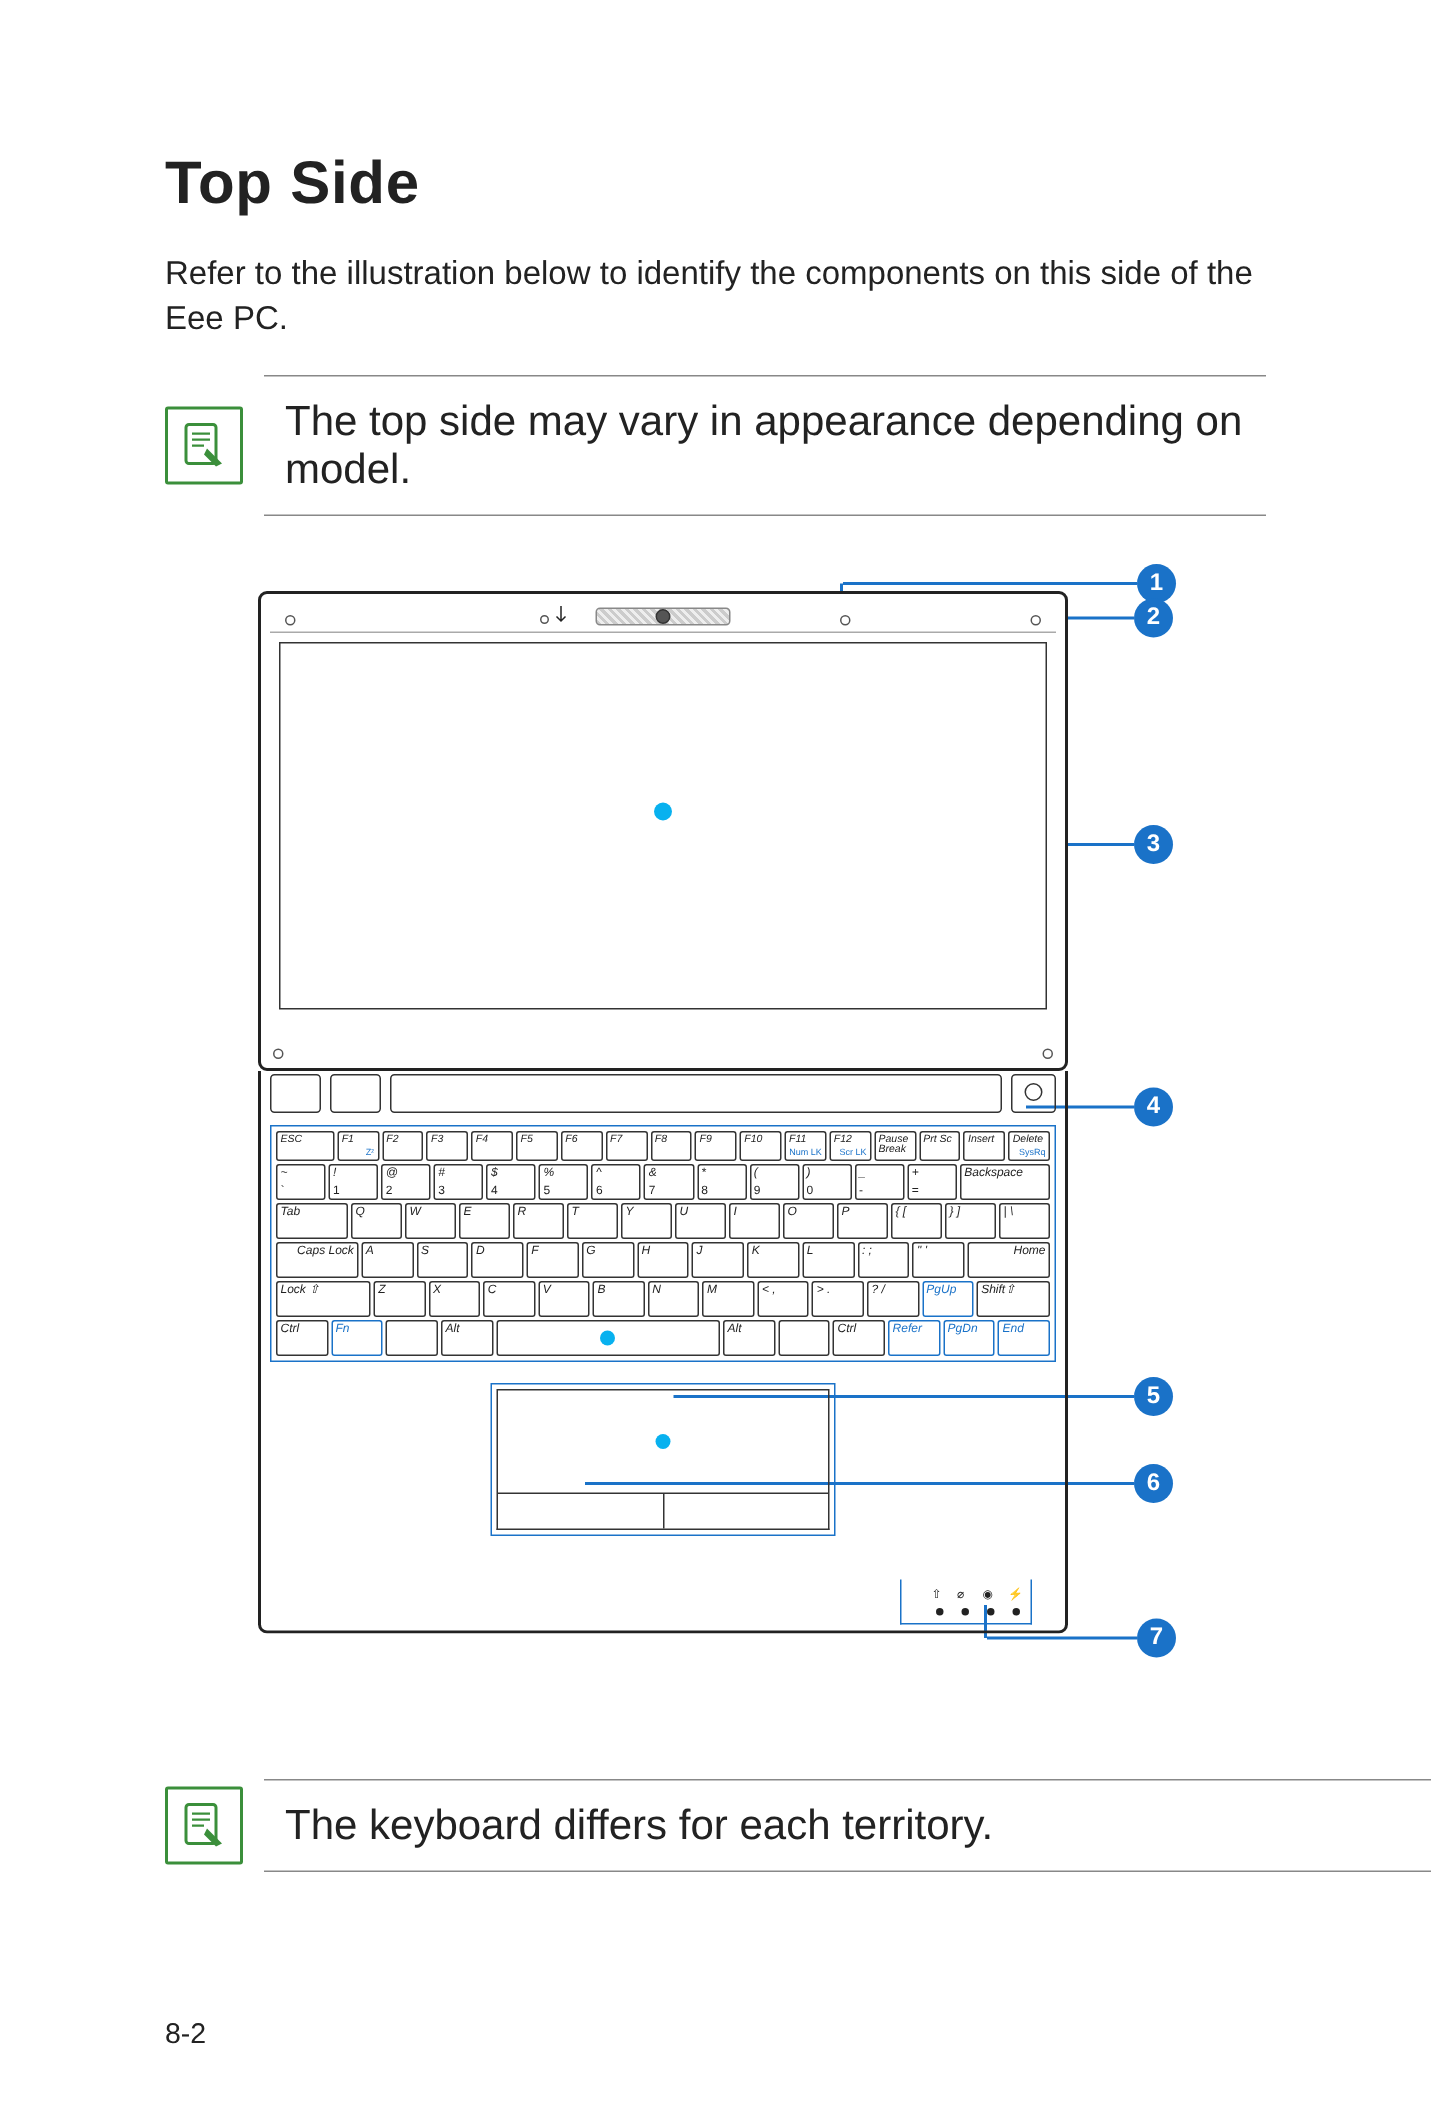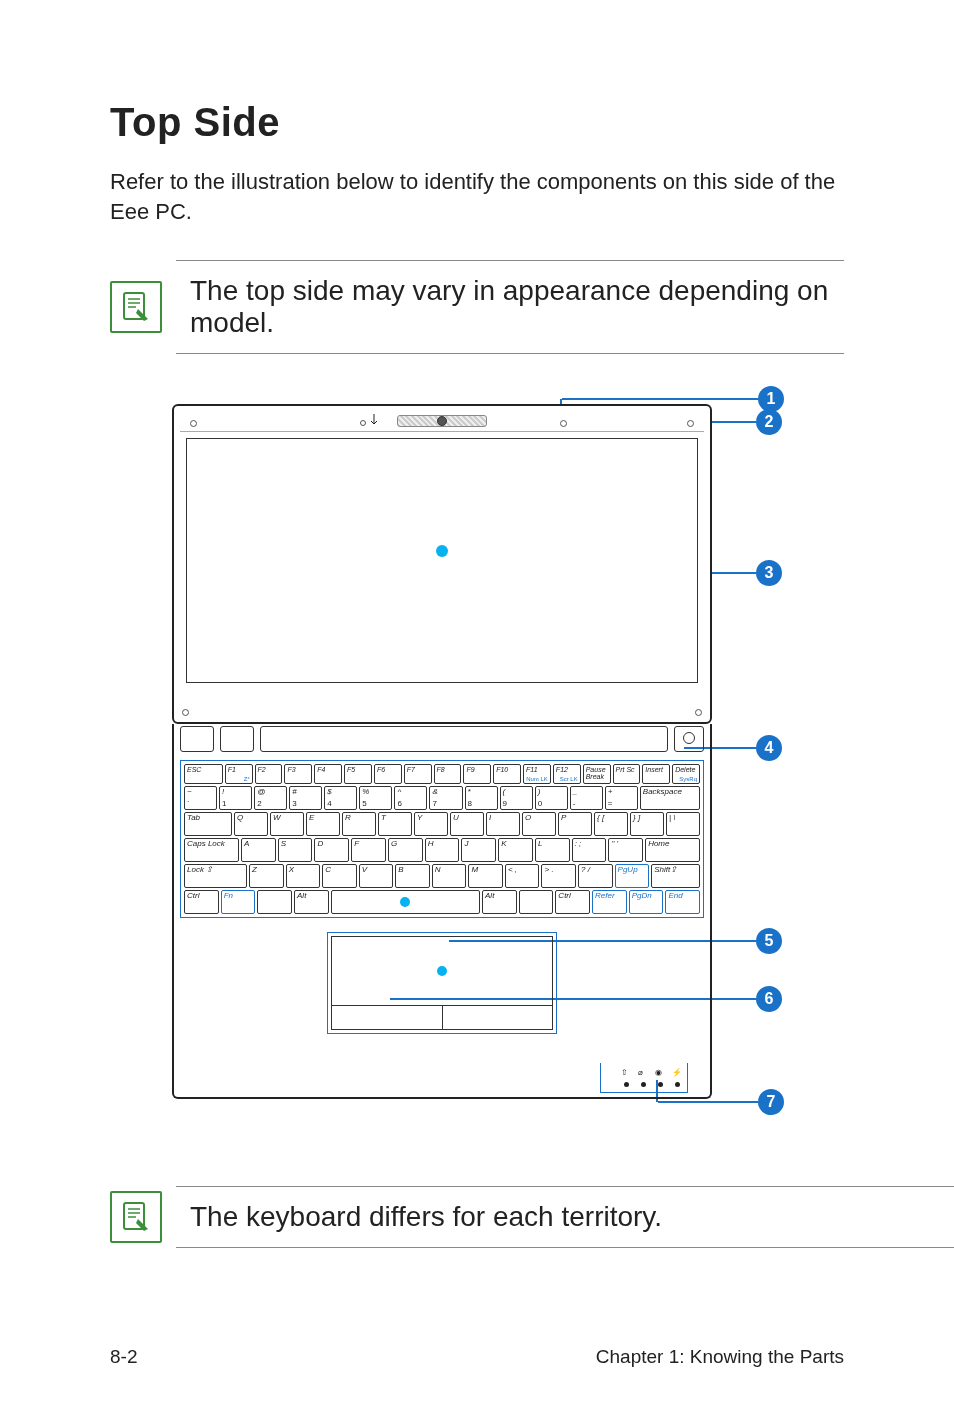--- a/index.html
+++ b/index.html
@@ -15,21 +15,21 @@
   h1 {
     font-family: "Segoe UI", Arial, sans-serif;
     font-size: 40px;
     font-weight: 700;
     margin-bottom: 22px;
     letter-spacing: 0.5px;
   }
   .intro {
     font-size: 22px;
     line-height: 1.35;
-    margin-bottom: 34px;
+    margin-bottom: 24px;
   }
   .note {
     display: flex;
     align-items: center;
     gap: 14px;
     margin-bottom: 40px;
     width: 100%;
   }
   .note .icon-box {
     width: 52px;
@@ -181,21 +181,21 @@
     flex-direction: column;
     justify-content: space-between;
     flex: 1 1 0;
     min-width: 0;
     position: relative;
   }
   .key.frow { height: 20px; font-size: 7px; }
   .key .sub { color:#1a72c8; font-size:6px; align-self:flex-end; }
   .key .main { font-style: italic; }
   .key.wide15 { flex: 1.5 1 0; }
-  .key.wide17 { flex: 1.7 1 0; }
+  .key.wide17 { flex: 1.7 1 0; text-align: right; }
   .key.wide2 { flex: 2 1 0; }
   .key.wide5 { flex: 5 1 0; }
   .kb-dot {
     width: 10px; height: 10px; background: #08b1ef; border-radius: 50%;
     align-self: center; margin: auto;
   }
   .blue-border { border-color: #1a72c8 !important; color: #1a72c8; }
 
   .touchpad-zone {
     margin: 14px auto 0 auto;
@@ -686,14 +686,13 @@
       <line x1="10" y1="14" x2="22" y2="14" stroke="#3b8f3b" stroke-width="1.5"></line>
       <line x1="10" y1="18" x2="18" y2="18" stroke="#3b8f3b" stroke-width="1.5"></line>
       <path d="M20 20 L30 30 L26 32 L18 24 Z" fill="#3b8f3b"></path>
     </svg>
   </div>
   <div class="text-box">The keyboard differs for each territory.</div>
 </div>
 
 <div class="footer">
   <span>8-2</span>
-  <span>Chapter 1: Knowing the Parts</span>
 </div>
 
 </body></html>

